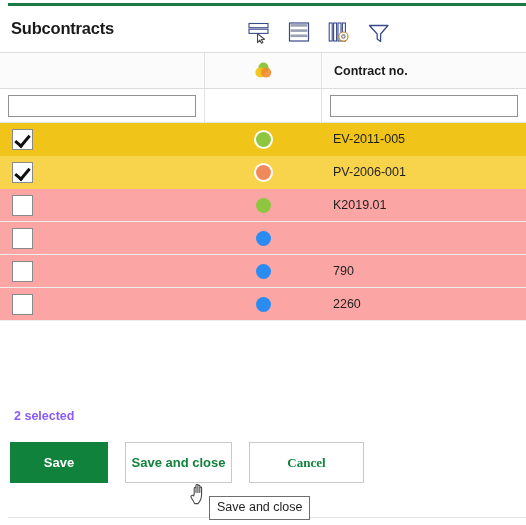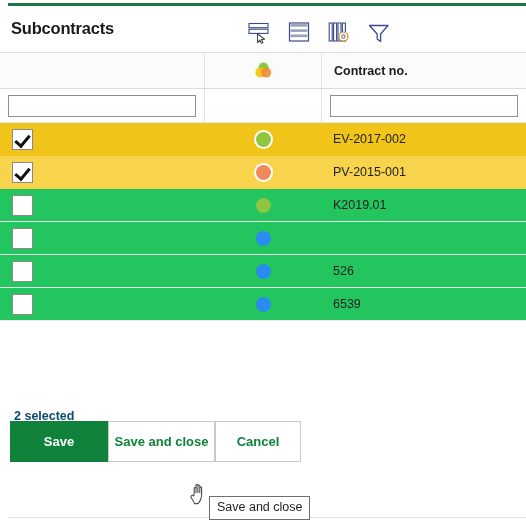--- a/index.html
+++ b/index.html
@@ -121,21 +121,21 @@
     padding: 0 4px;
     outline: none;
   }
 
   
   .grid-row {
     display: flex;
     height: 32px;
     border-bottom: 1px solid #ededed;
     align-items: center;
-    background: #22c55e;
+    background: #fca5a5;
   }
   .grid-row.sel-primary { background: #f0c419; border-bottom-color: #f0c419; }
   .grid-row.sel-secondary { background: #f7d44c; border-bottom-color: #f7d44c; }
 
   .cell-check {
     width: 205px;
     flex: 0 0 205px;
     display: flex;
     align-items: center;
     padding-left: 12px;
@@ -187,28 +187,29 @@
     box-sizing: border-box;
   }
 
   
   .selected-count {
     position: absolute;
     left: 14px;
     top: 409px;
     font-size: 12.5px;
     font-weight: bold;
-    color: #0c4a6e;
+    color: #8b5cf6;
   }
 
   .btn-bar {
     position: absolute;
     left: 10px;
-    top: 421px;
-    display: flex;
+    top: 442px;
+    display: flex;
+    gap: 17px;
     justify-content: center;
   }
   .btn {
     height: 41px;
     box-sizing: border-box;
     display: flex;
     align-items: center;
     justify-content: center;
     font-family: "Liberation Sans", sans-serif;
     font-size: 13px;
@@ -221,21 +222,21 @@
     background: #11823b;
     color: #ffffff;
     border: 1px solid #11823b;
   }
   .btn-secondary {
     background: #ffffff;
     color: #11823b;
     border: 1px solid #c9c9c9;
   }
   .btn-saveclose { width: 107px; }
-  .btn-cancel { width: 86px; }
+  .btn-cancel { width: 115px; font-family: Liberation Serif, serif; }
 
   .footer-rule {
     position: absolute;
     left: 8px;
     top: 517px;
     width: 518px;
     height: 1px;
     background: #e4e4e4;
   }
 
@@ -343,30 +344,30 @@
   </div>
 
   <div id="rows-container">
       <div class="grid-row sel-primary">
         <div class="cell-check">
           <div class="cbox checked"></div>
         </div>
         <div class="cell-status">
           <span class="dot ringed" style="background: rgb(142, 198, 63);"></span>
         </div>
-        <div class="cell-contract">EV-2017-002</div>
+        <div class="cell-contract">EV-2011-005</div>
       </div>
       <div class="grid-row sel-secondary">
         <div class="cell-check">
           <div class="cbox checked"></div>
         </div>
         <div class="cell-status">
           <span class="dot ringed" style="background: rgb(240, 138, 93);"></span>
         </div>
-        <div class="cell-contract">PV-2015-001</div>
+        <div class="cell-contract">PV-2006-001</div>
       </div>
       <div class="grid-row">
         <div class="cell-check">
           <div class="cbox"></div>
         </div>
         <div class="cell-status">
           <span class="dot" style="background: rgb(142, 198, 63);"></span>
         </div>
         <div class="cell-contract">K2019.01</div>
       </div>
@@ -378,30 +379,30 @@
           <span class="dot" style="background: rgb(42, 140, 240);"></span>
         </div>
       </div>
       <div class="grid-row">
         <div class="cell-check">
           <div class="cbox"></div>
         </div>
         <div class="cell-status">
           <span class="dot" style="background: rgb(42, 140, 240);"></span>
         </div>
-        <div class="cell-contract">526</div>
+        <div class="cell-contract">790</div>
       </div>
       <div class="grid-row">
         <div class="cell-check">
           <div class="cbox"></div>
         </div>
         <div class="cell-status">
           <span class="dot" style="background: rgb(42, 140, 240);"></span>
         </div>
-        <div class="cell-contract">6539</div>
+        <div class="cell-contract">2260</div>
       </div>
     </div>
 </div>
 
 <div class="selected-count">2 selected</div>
 
 <div class="btn-bar">
   <div class="btn btn-primary">Save</div>
   <div class="btn btn-secondary btn-saveclose">Save and close</div>
   <div class="btn btn-secondary btn-cancel">Cancel</div>

